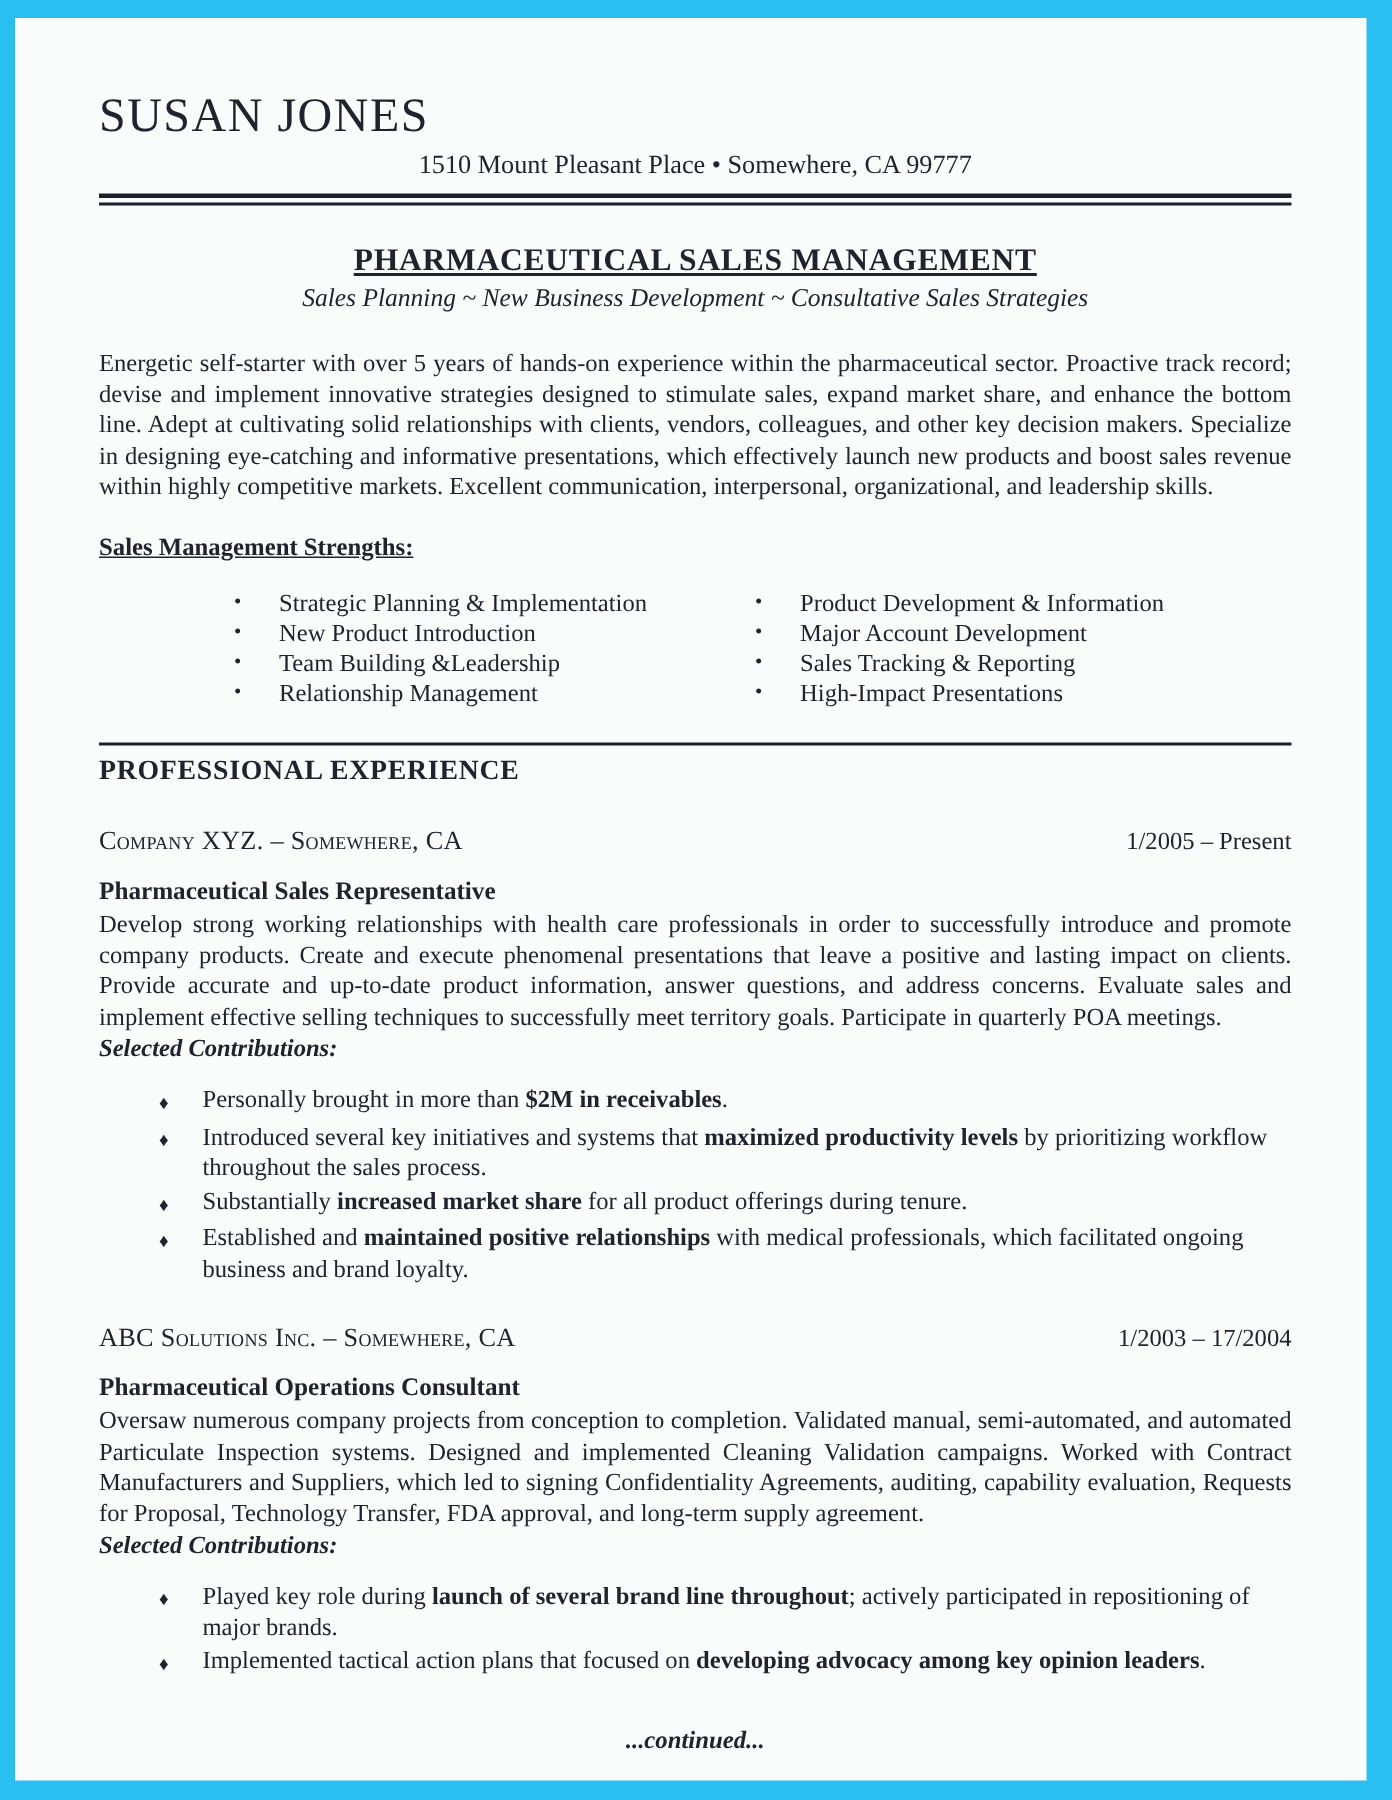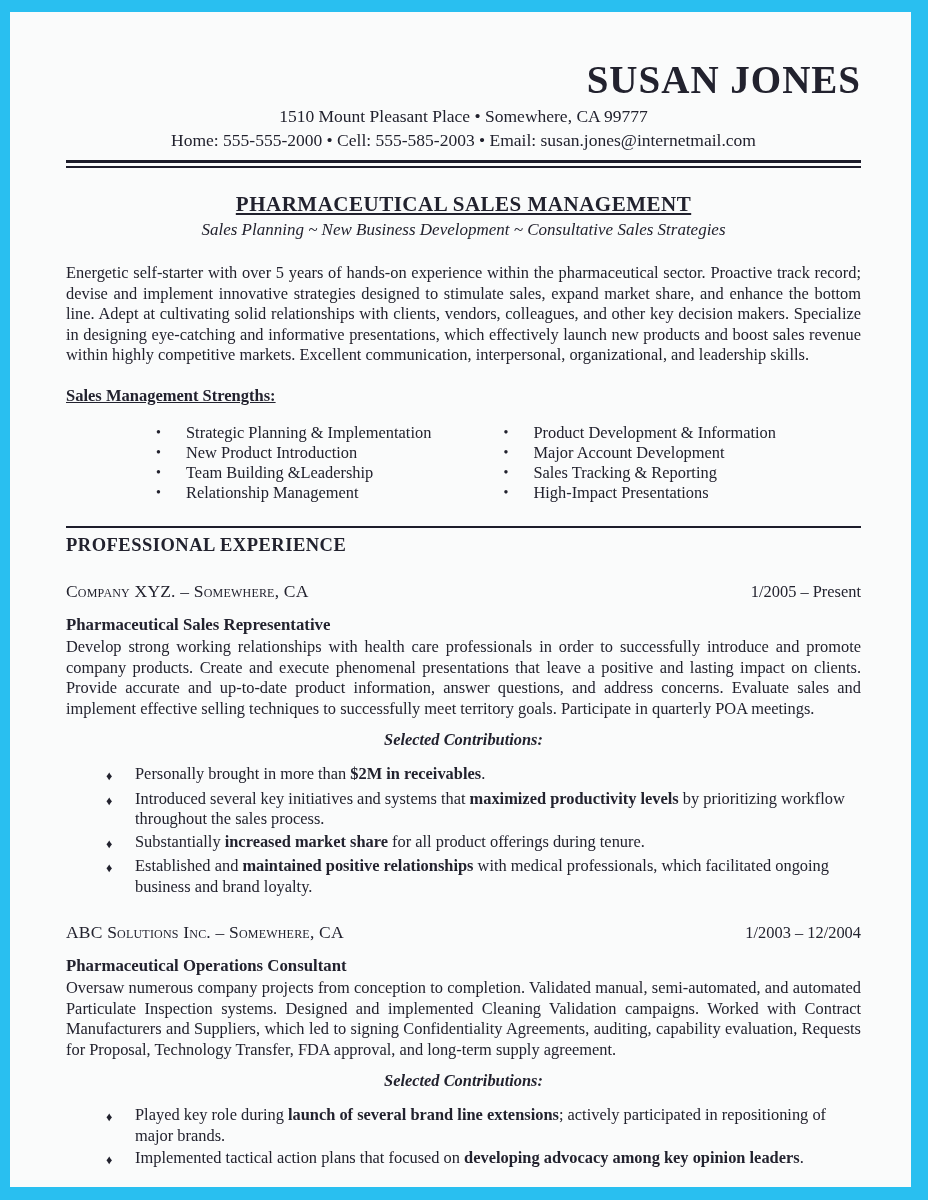--- a/index.html
+++ b/index.html
@@ -13,23 +13,23 @@
     width: 928px; height: 1200px;
     background: #fafbfb;
     border-style: solid;
     border-color: #29bff0;
     border-width: 12px 17px 13px 10px;
     padding: 48px 50px 0 56px;
     overflow: hidden;
   }
   
   .name {
-    text-align: right;
-    font-size: 39px;
-    font-weight: bold;
+    text-align: left;
+    font-size: 32px;
+    font-weight: normal;
     letter-spacing: 1px;
     line-height: 1.0;
   }
   .addr-line {
     text-align: center;
     font-size: 17.5px;
     margin-top: 7px;
   }
   .contact-line {
     text-align: center;
@@ -120,22 +120,21 @@
   .job-desc {
     margin-top: 2px;
     font-size: 16.4px;
     line-height: 20.5px;
     text-align: justify;
   }
   .contrib-label {
     font-size: 16.4px;
     font-weight: bold;
     font-style: italic;
-    margin-top: 11px;
-    text-align: center;
+    margin-top: 1px;
   }
   ul.contrib-list {
     list-style: none;
     margin-top: 14px;
     padding-left: 40px;
   }
   ul.contrib-list li {
     display: flex;
     font-size: 16.4px;
     line-height: 20.5px;
@@ -157,21 +156,20 @@
   }
 </style>
 </head>
 <body>
 
 <div class="page">
 
   <div>
     <div class="name">SUSAN JONES</div>
     <div class="addr-line">1510 Mount Pleasant Place • Somewhere, CA 99777</div>
-    <div class="contact-line">Home: 555-555-2000 • Cell: 555-585-2003 • Email: susan.jones@internetmail.com</div>
     <div class="double-rule"></div>
   </div>
 
   <div>
     <div class="obj-title">PHARMACEUTICAL SALES MANAGEMENT</div>
     <div class="obj-subtitle">Sales Planning  ~  New Business Development  ~  Consultative Sales Strategies</div>
     <p class="summary">Energetic self-starter with over 5 years of hands-on experience within the pharmaceutical sector. Proactive track record; devise and implement innovative strategies designed to stimulate sales, expand market share, and enhance the bottom line. Adept at cultivating solid relationships with clients, vendors, colleagues, and other key decision makers. Specialize in designing eye-catching and informative presentations, which effectively launch new products and boost sales revenue within highly competitive markets. Excellent communication, interpersonal, organizational, and leadership skills.</p>
   </div>
 
   <div>
@@ -243,29 +241,29 @@
         <li>
           <span class="marker">♦</span>
           <span class="li-text">Established and <b>maintained positive relationships</b> with medical professionals, which facilitated ongoing business and brand loyalty.</span>
         </li>
       </ul>
   </div>
 
   <div class="job">
     <div class="job-top">
       <span class="job-company">ABC Solutions Inc. – Somewhere, CA</span>
-      <span class="job-dates">1/2003 – 12/2004</span>
+      <span class="job-dates">1/2003 – 17/2004</span>
     </div>
     <div class="job-title">Pharmaceutical Operations Consultant</div>
     <p class="job-desc">Oversaw numerous company projects from conception to completion. Validated manual, semi-automated, and automated Particulate Inspection systems. Designed and implemented Cleaning Validation campaigns. Worked with Contract Manufacturers and Suppliers, which led to signing Confidentiality Agreements, auditing, capability evaluation, Requests for Proposal, Technology Transfer, FDA approval, and long-term supply agreement.</p>
     <div class="contrib-label">Selected Contributions:</div>
     <ul class="contrib-list">
         <li>
           <span class="marker">♦</span>
-          <span class="li-text">Played key role during <b>launch of several brand line extensions</b>; actively participated in repositioning of major brands.</span>
+          <span class="li-text">Played key role during <b>launch of several brand line throughout</b>; actively participated in repositioning of major brands.</span>
         </li>
         <li>
           <span class="marker">♦</span>
           <span class="li-text">Implemented tactical action plans that focused on <b>developing advocacy among key opinion leaders</b>.</span>
         </li>
       </ul>
   </div>
 
   <div class="continued">...continued...</div>
 

